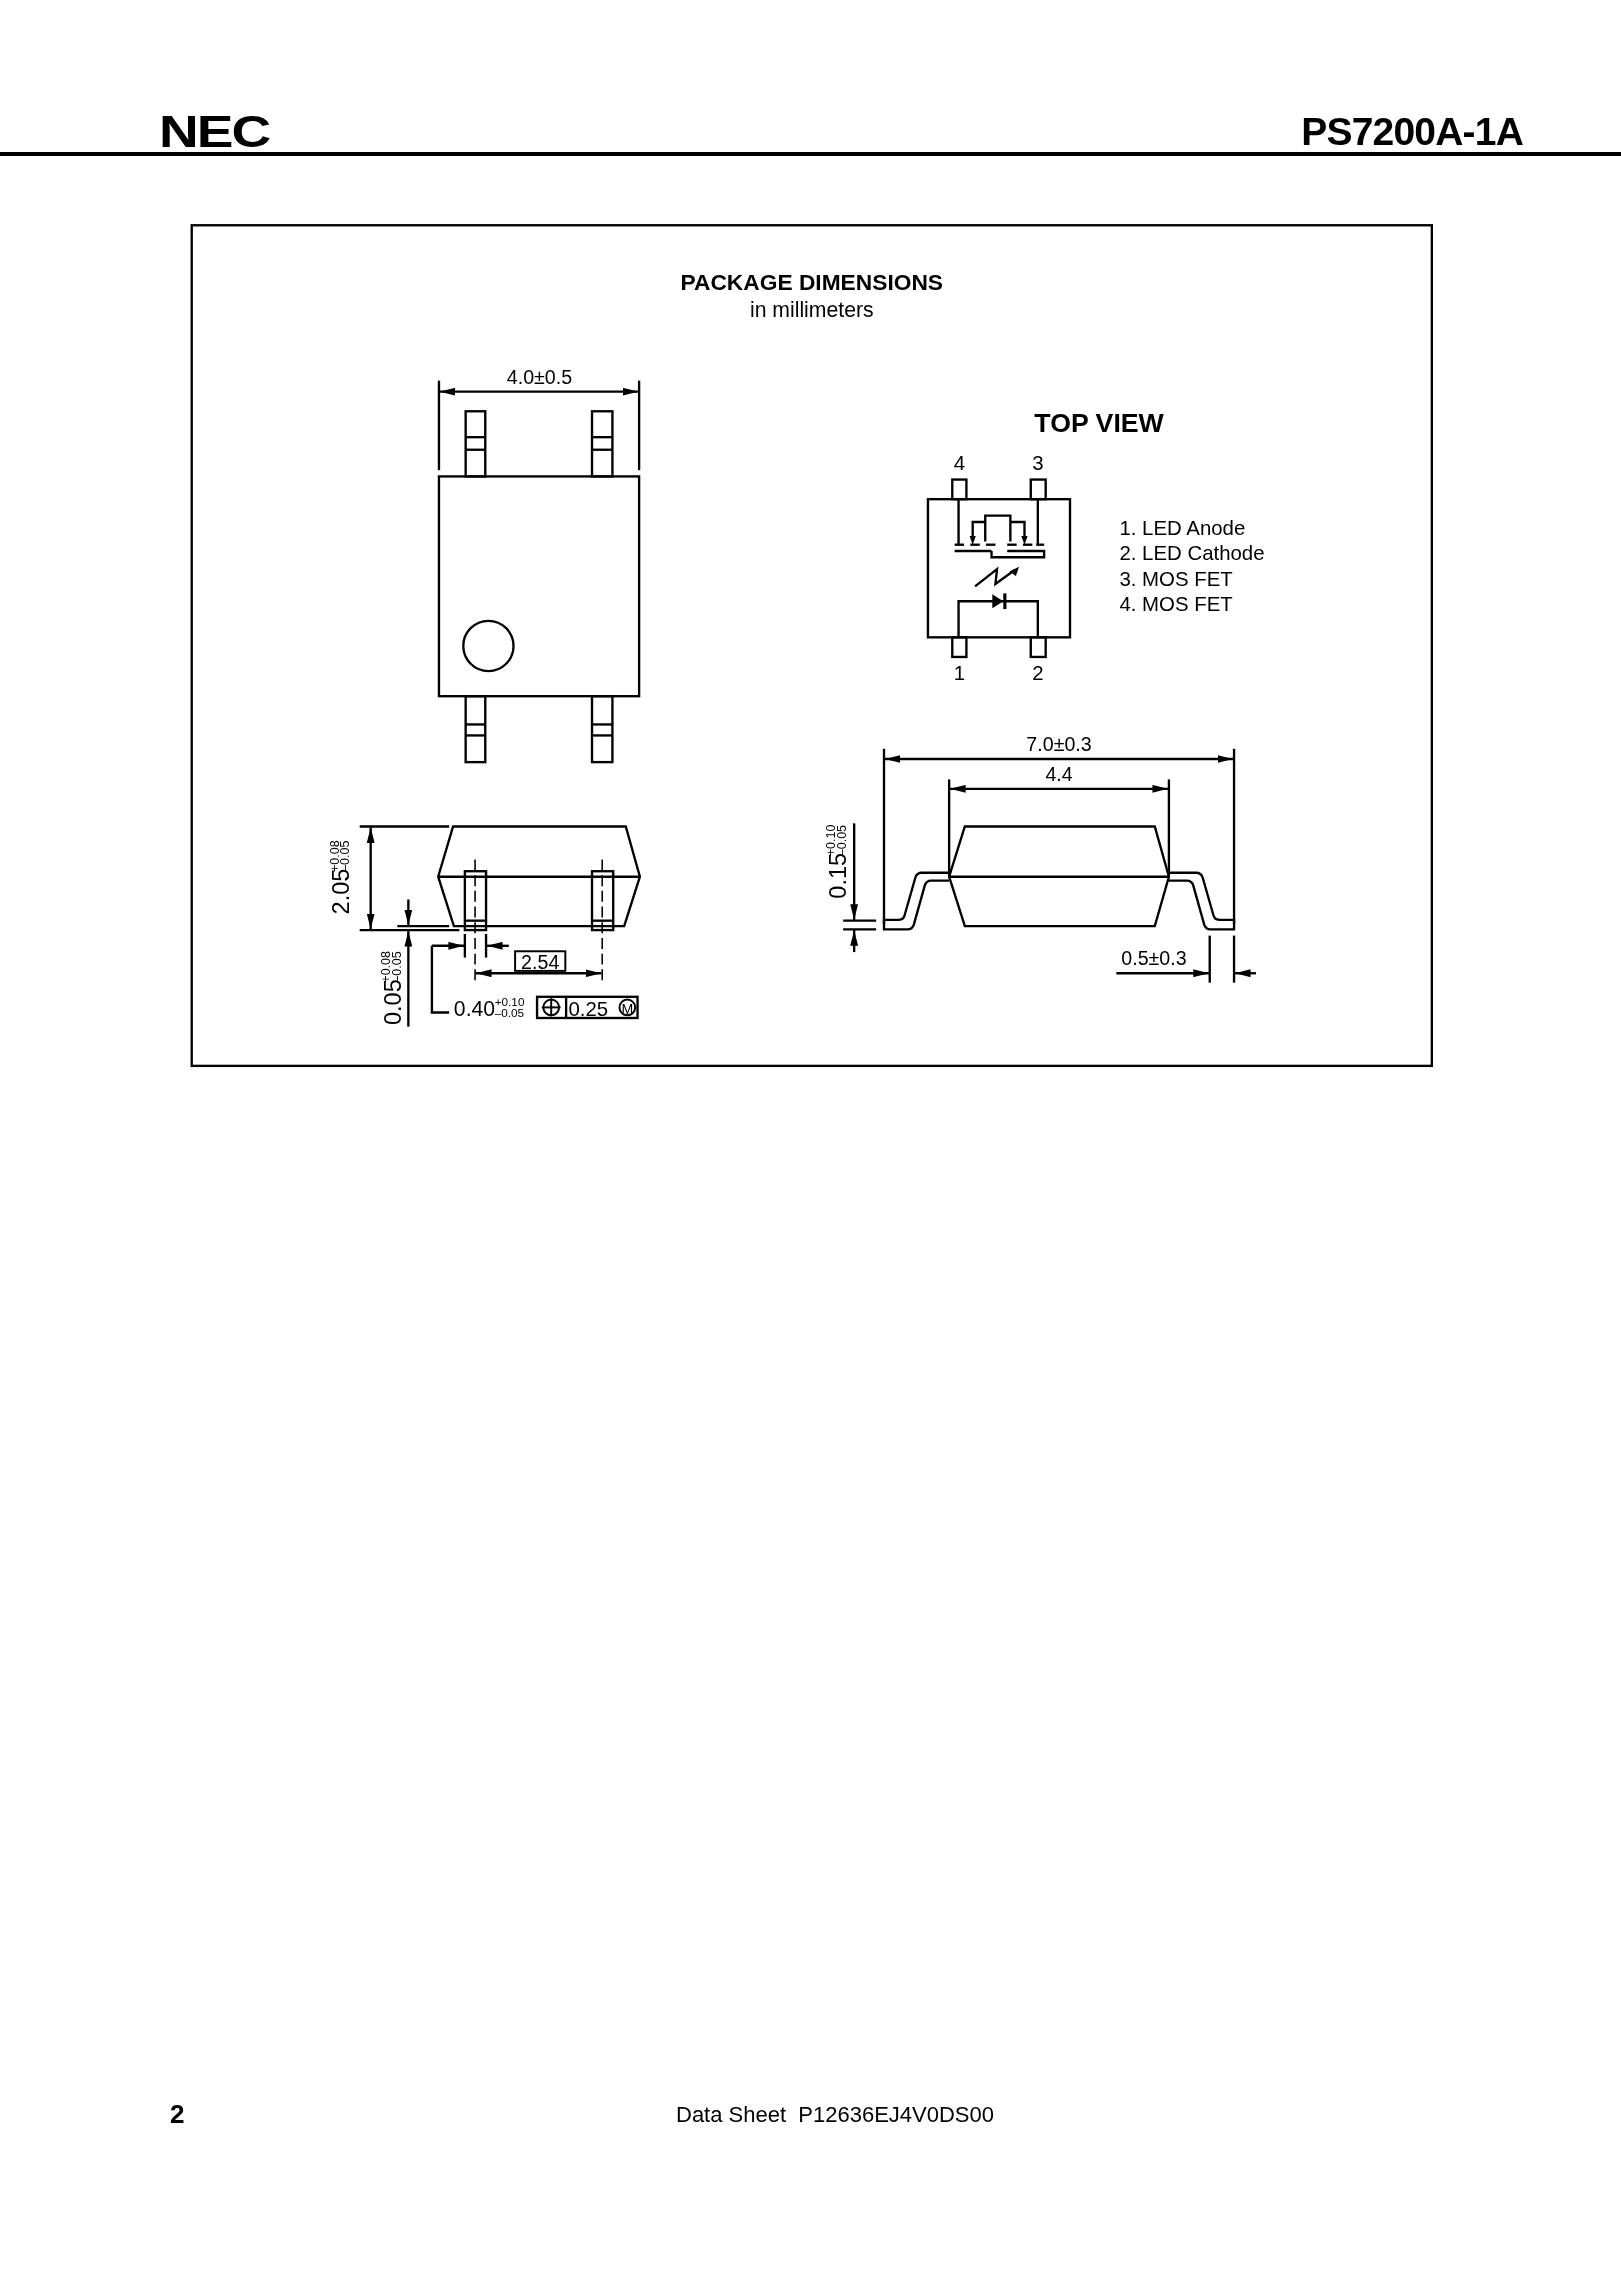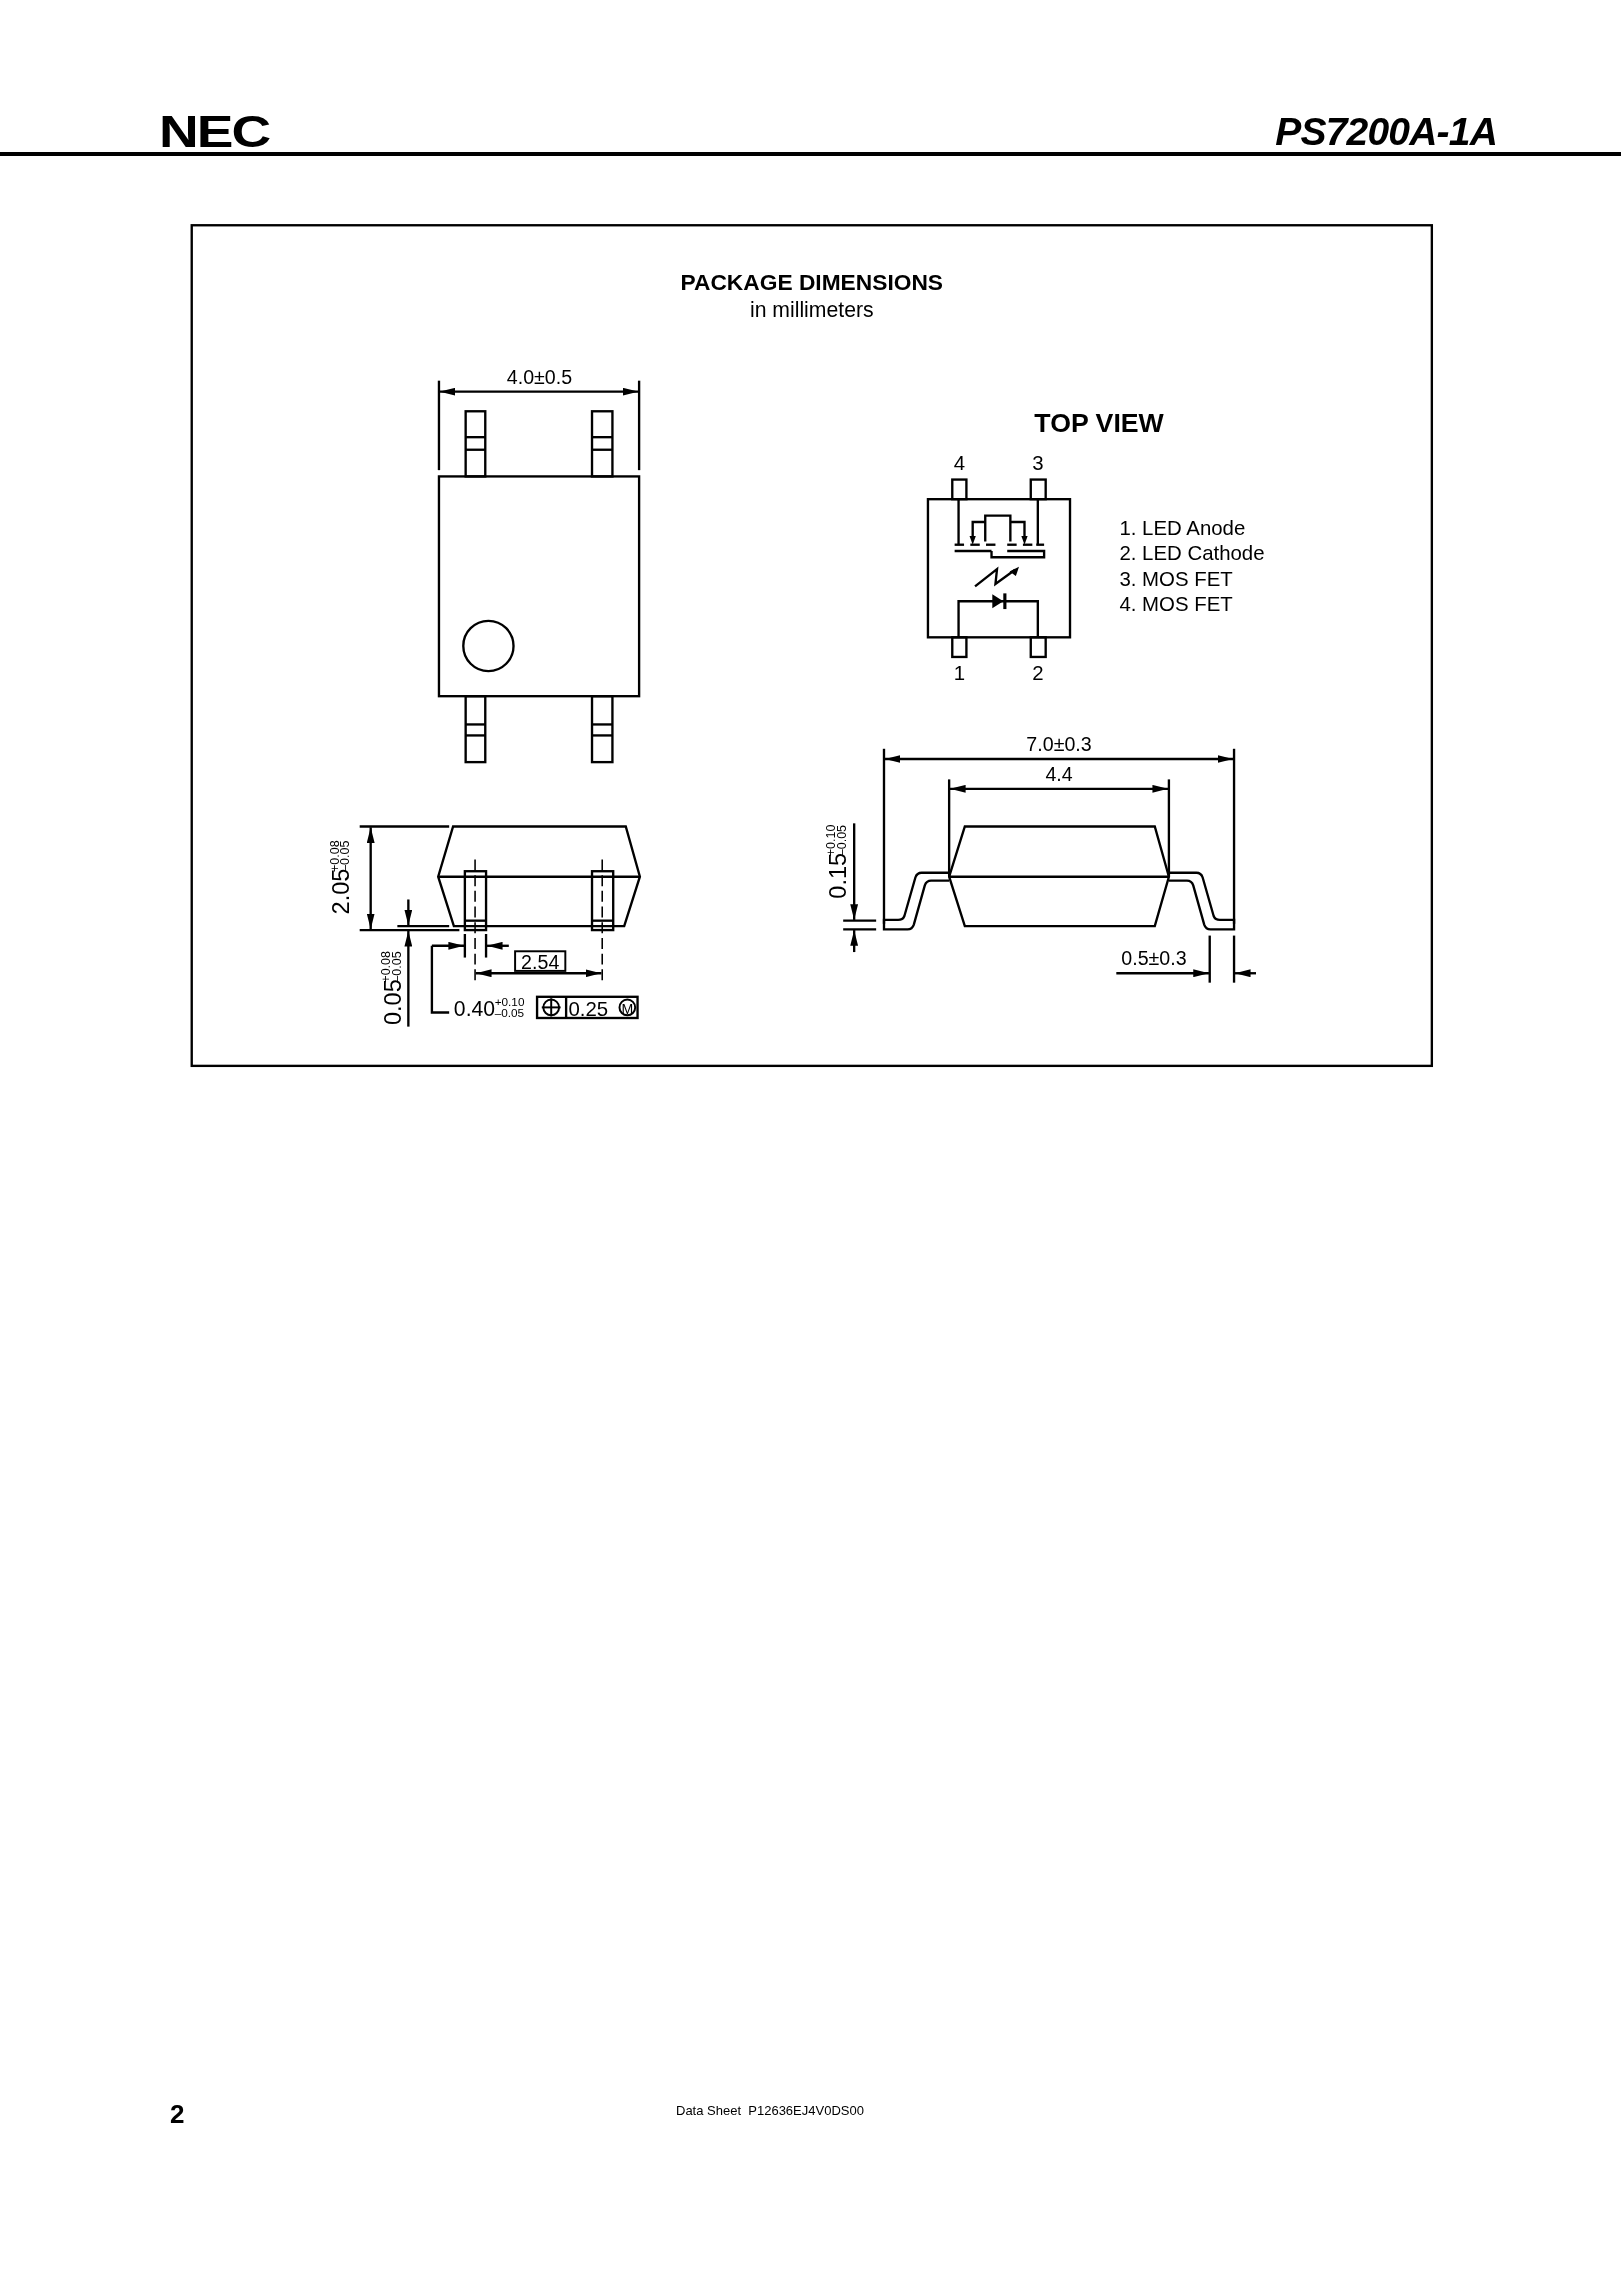--- a/index.html
+++ b/index.html
@@ -1,23 +1,23 @@
 <!DOCTYPE html>
 <html style="font-size:12.6px"><head>
 <meta charset="utf-8">
 <style>
   html, body { margin: 0; padding: 0; background: #ffffff; }
   body { width: 1622px; height: 2295px; position: relative; overflow: hidden; font-family: "Liberation Sans", sans-serif; color: #000; }
   .abs { position: absolute; }
   .logo { left: 159px; top: 110px; font-family: "Liberation Sans", sans-serif; font-weight: bold; font-size: 44px; letter-spacing: -1.6px; transform: scaleX(1.25); transform-origin: left top; line-height: 1; }
-  .doc-title { right: 125px; top: 112px; font-weight: bold; font-size: 39px; line-height: 1; letter-spacing: -0.8px; font-style: italic; }
+  .doc-title { right: 99px; top: 112px; font-weight: bold; font-size: 39px; line-height: 1; letter-spacing: -0.8px; }
   .header-rule { left: 0; top: 152px; width: 1622px; height: 3.9px; background: #000; }
   .fig { left: 0; top: 0; width: 1622px; height: 2295px; }
   .page-num { left: 170px; top: 2101px; font-weight: bold; font-size: 26px; line-height: 1; }
-  .doc-ref { left: 676px; top: 2104px; font-size: 13px; line-height: 1; }
+  .doc-ref { left: 676px; top: 2104px; font-size: 22px; line-height: 1; }
   svg text { font-family: "Liberation Sans", sans-serif; fill: #000; }
 </style>
 </head>
 <body>
 
 <div class="abs logo">NEC</div>
 <div class="abs doc-title">PS7200A-1A</div>
 <div class="abs header-rule"></div>
 
 <svg class="abs fig" viewBox="0 0 2066 2924" width="1622" height="2295" xmlns="http://www.w3.org/2000/svg">

